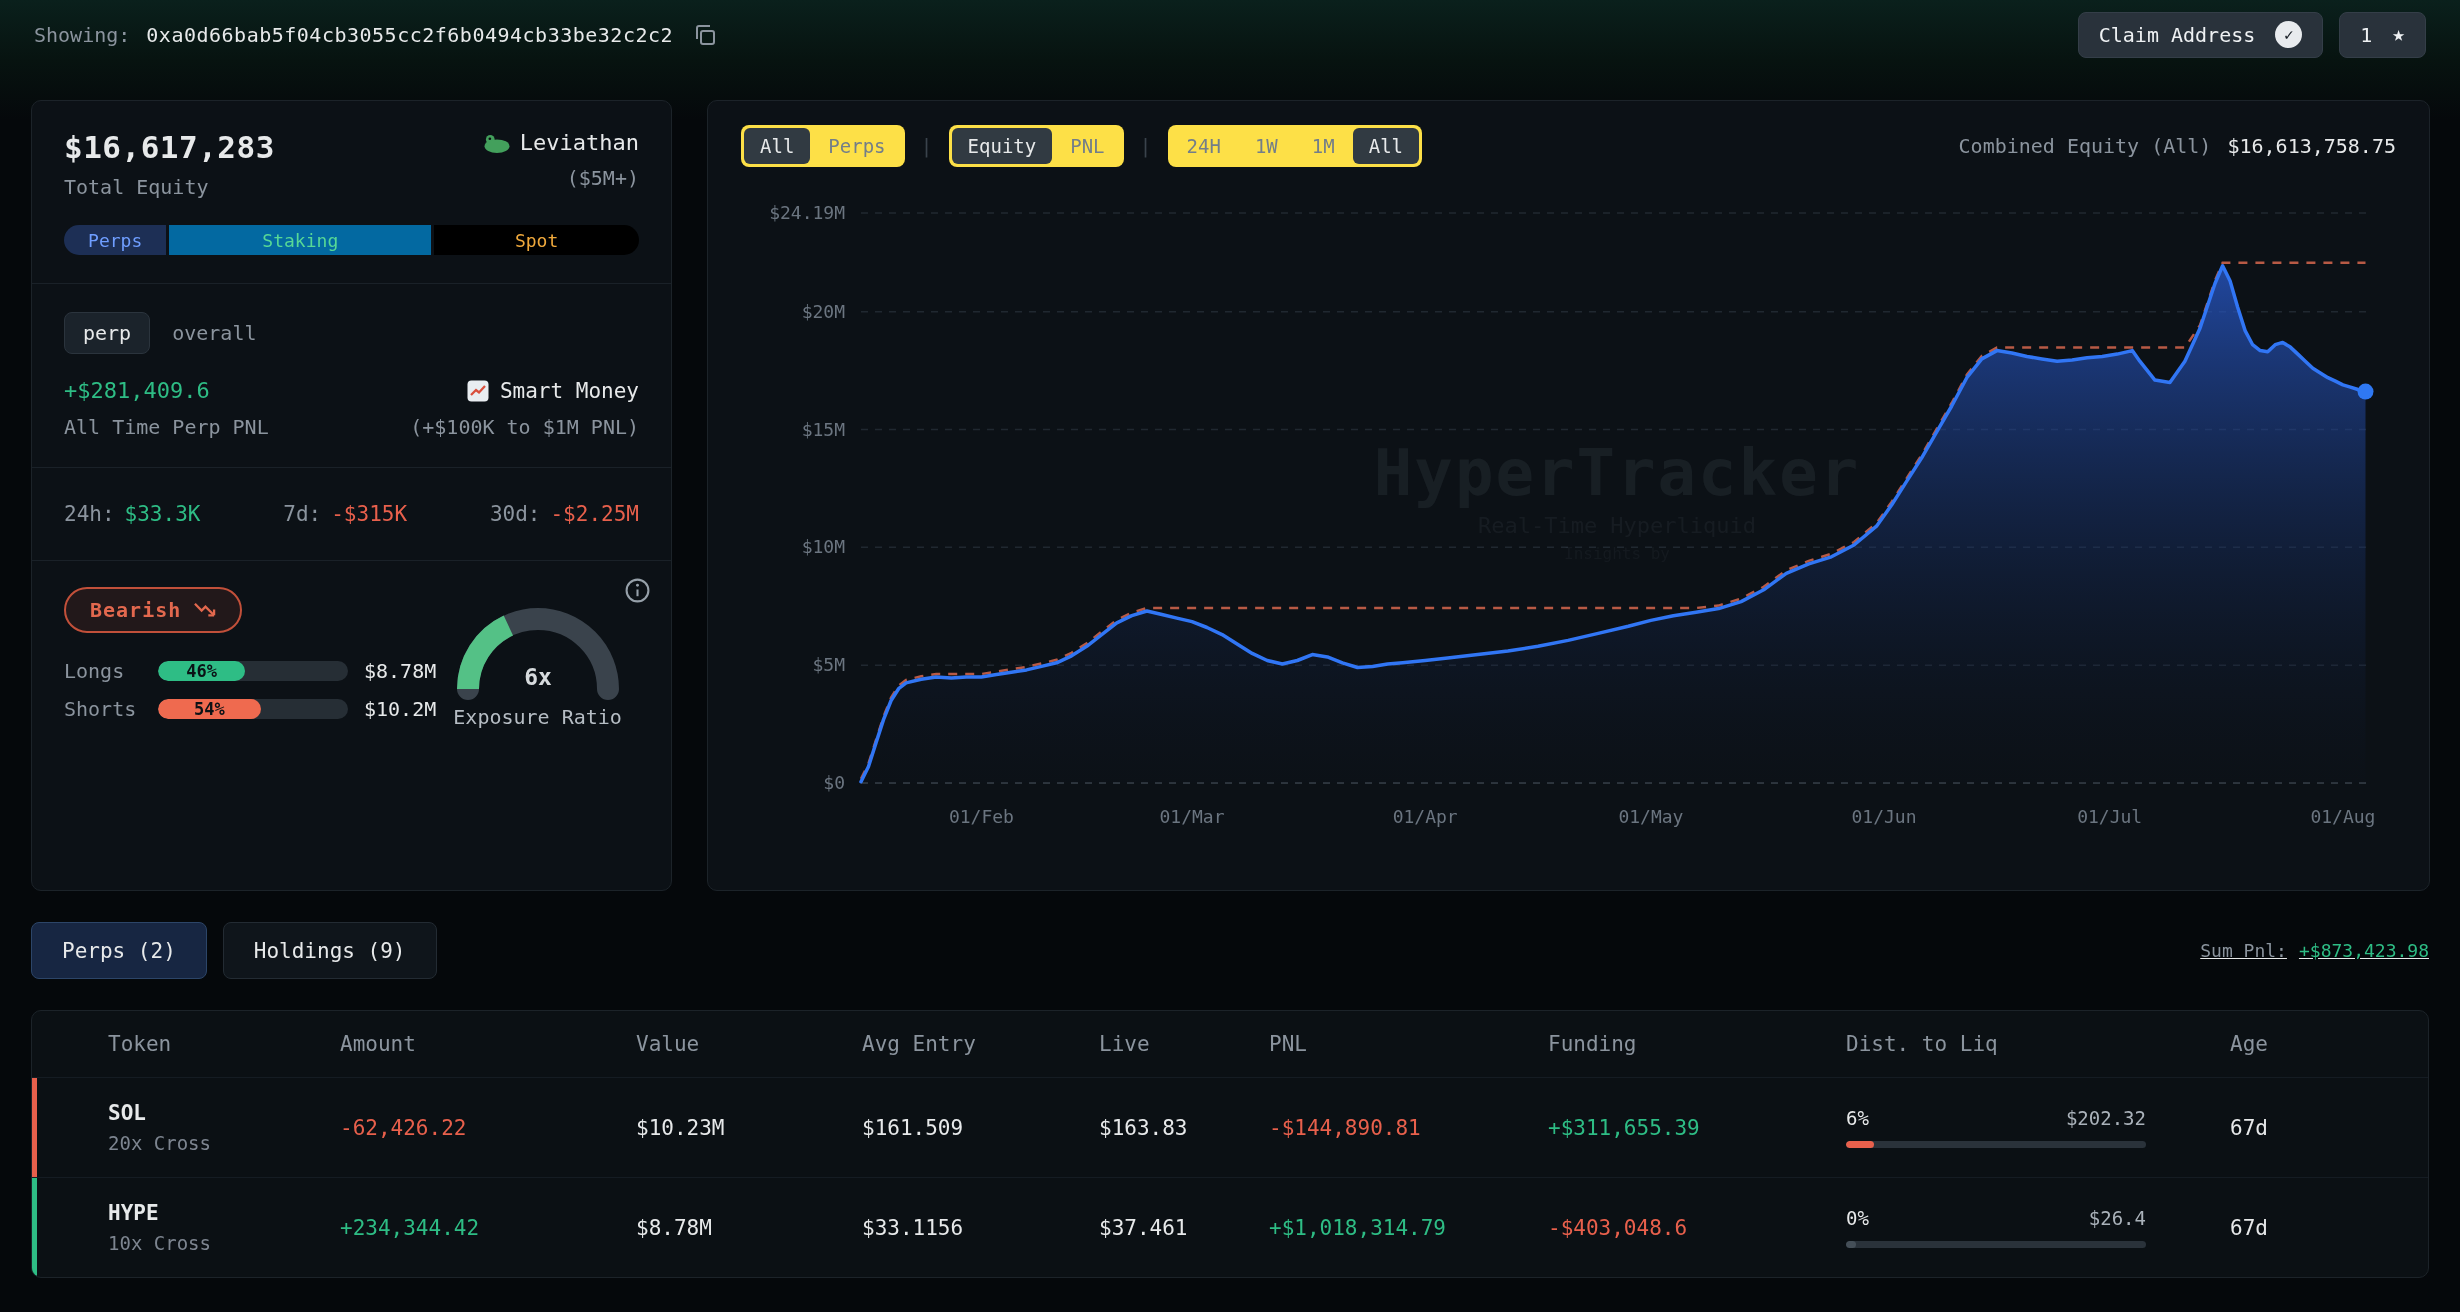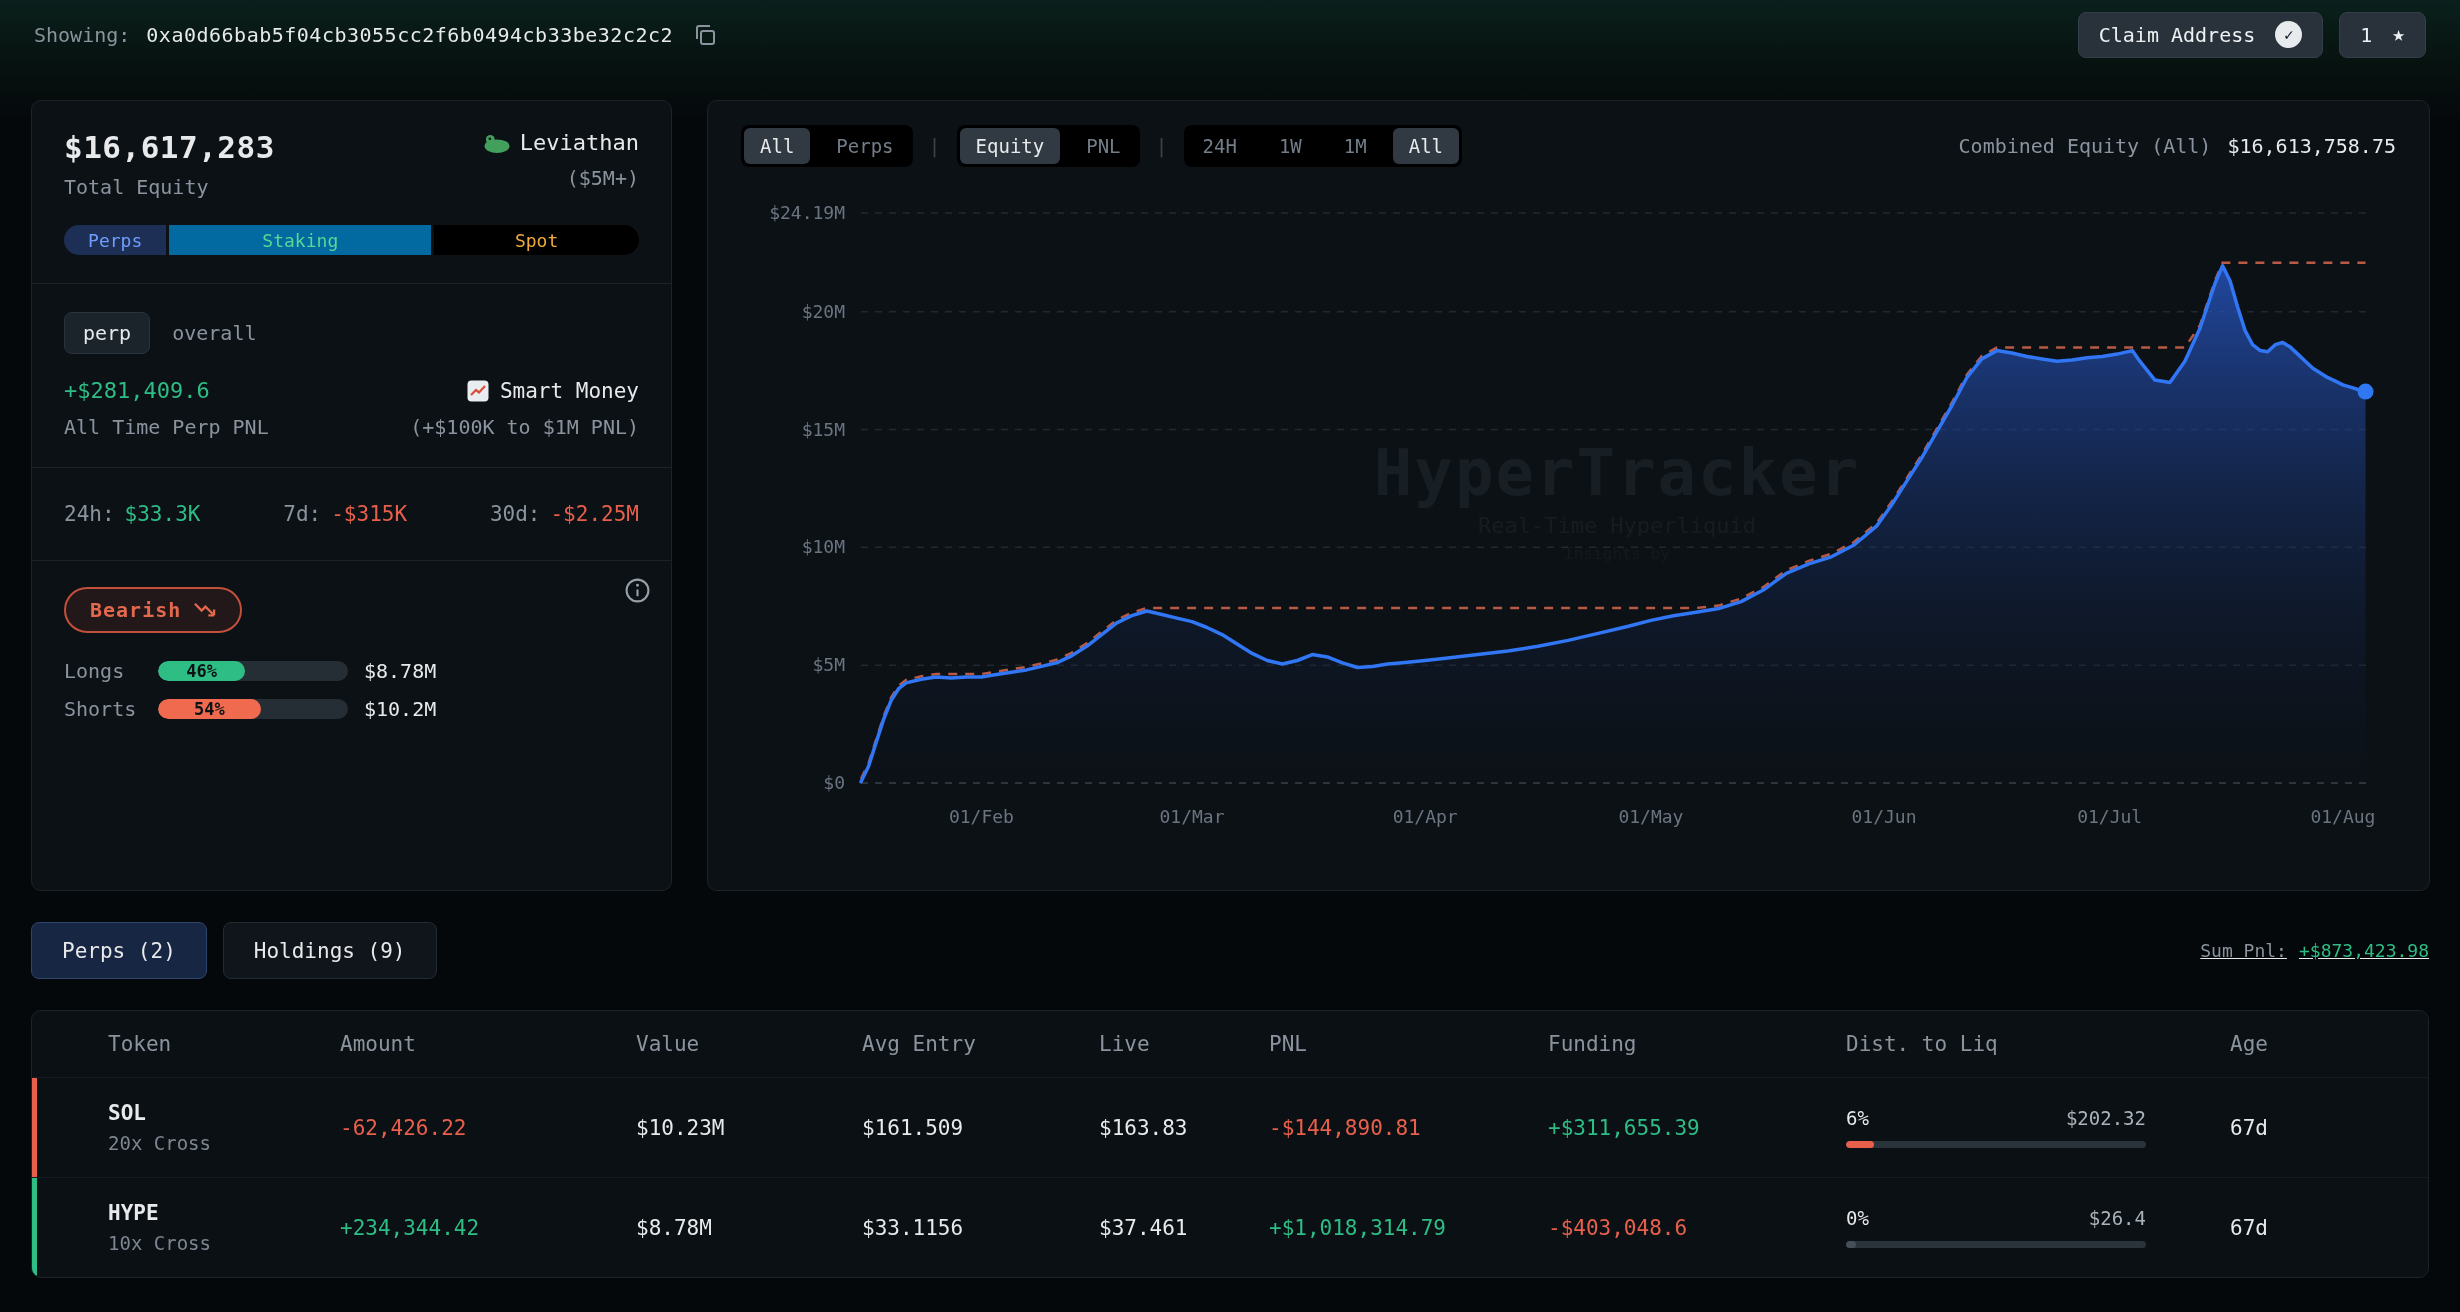--- a/index.html
+++ b/index.html
@@ -72,21 +72,21 @@
   .fill{height:100%;border-radius:13px;display:flex;align-items:center;justify-content:center;
     font-size:17px;font-weight:bold;color:#0b1216;}
   .fill.long{background:var(--green);} .fill.short{background:#ef6a4f;}
   .bar-val{font-size:20px;}
   .gauge-block{margin-left:auto;width:210px;display:flex;flex-direction:column;align-items:center;justify-content:flex-start;padding-top:6px;}
   .gauge-label{color:#b6bdc4;font-size:20px;margin-top:2px;}
   .info{position:absolute;top:16px;right:20px;background:none;border:none;cursor:pointer;}
 
   
   .chart-header{display:flex;align-items:center;}
-  .tab-group{display:flex;background:#000000;border-radius:8px;padding:3px;gap:10px;}
+  .tab-group{display:flex;background:#fde047;border-radius:8px;padding:3px;gap:2px;}
   .ctab{border:none;background:none;font:inherit;font-size:19px;color:#737e89;padding:7px 16px;border-radius:6px;cursor:pointer;}
   .ctab.active{background:#313a42;color:var(--white);}
   .sep{color:#3a434c;margin:0 16px;font-size:20px;}
   .combined{margin-left:auto;display:flex;gap:16px;align-items:center;font-size:20px;}
   .combined-label{color:var(--gray);}
   .chart-svg{display:block;width:1655px;height:658px;margin:16px auto 0;}
   .ax{fill:#6b7580;font-size:18px;font-family:inherit;}
   .wm1{fill:rgba(128,142,156,.11);font-size:64px;font-weight:bold;letter-spacing:2px;}
   .wm2{fill:rgba(128,142,156,.09);font-size:22px;}
   .wm3{fill:rgba(128,142,156,.07);font-size:16px;}
@@ -242,20 +242,28 @@
           <div class="bar-row">
             <span class="bar-label">Shorts</span>
             <div class="track">
               <div class="fill short" style="width: 54%;">
                 <span>54%</span>
               </div>
             </div>
             <span class="bar-val">$10.2M</span>
           </div>
         </div>
+      </div>
+      <div class="gauge-block">
+        <svg width="200" height="110" viewBox="0 0 200 110">
+          <path d="M 30 96 A 70 70 0 0 1 170 96" fill="none" stroke="#3a434c" stroke-width="22" stroke-linecap="round"></path>
+          <path d="M 30 96 A 70 70 0 0 1 170 96" fill="none" stroke="#54c186" stroke-width="22" stroke-dasharray="79.16813487046278 439.822971502571"></path>
+          <text x="100" y="92" text-anchor="middle" fill="#d6dadd" font-size="23" font-weight="bold" font-family="inherit">6x</text>
+        </svg>
+        <div class="gauge-label">Exposure Ratio</div>
       </div>
     </div>
   </section>
 
   <section class="card chartcard">
     <div class="chart-header">
       <div class="tab-group">
         <button class="ctab active">All</button>
         <button class="ctab">Perps</button>
       </div>

